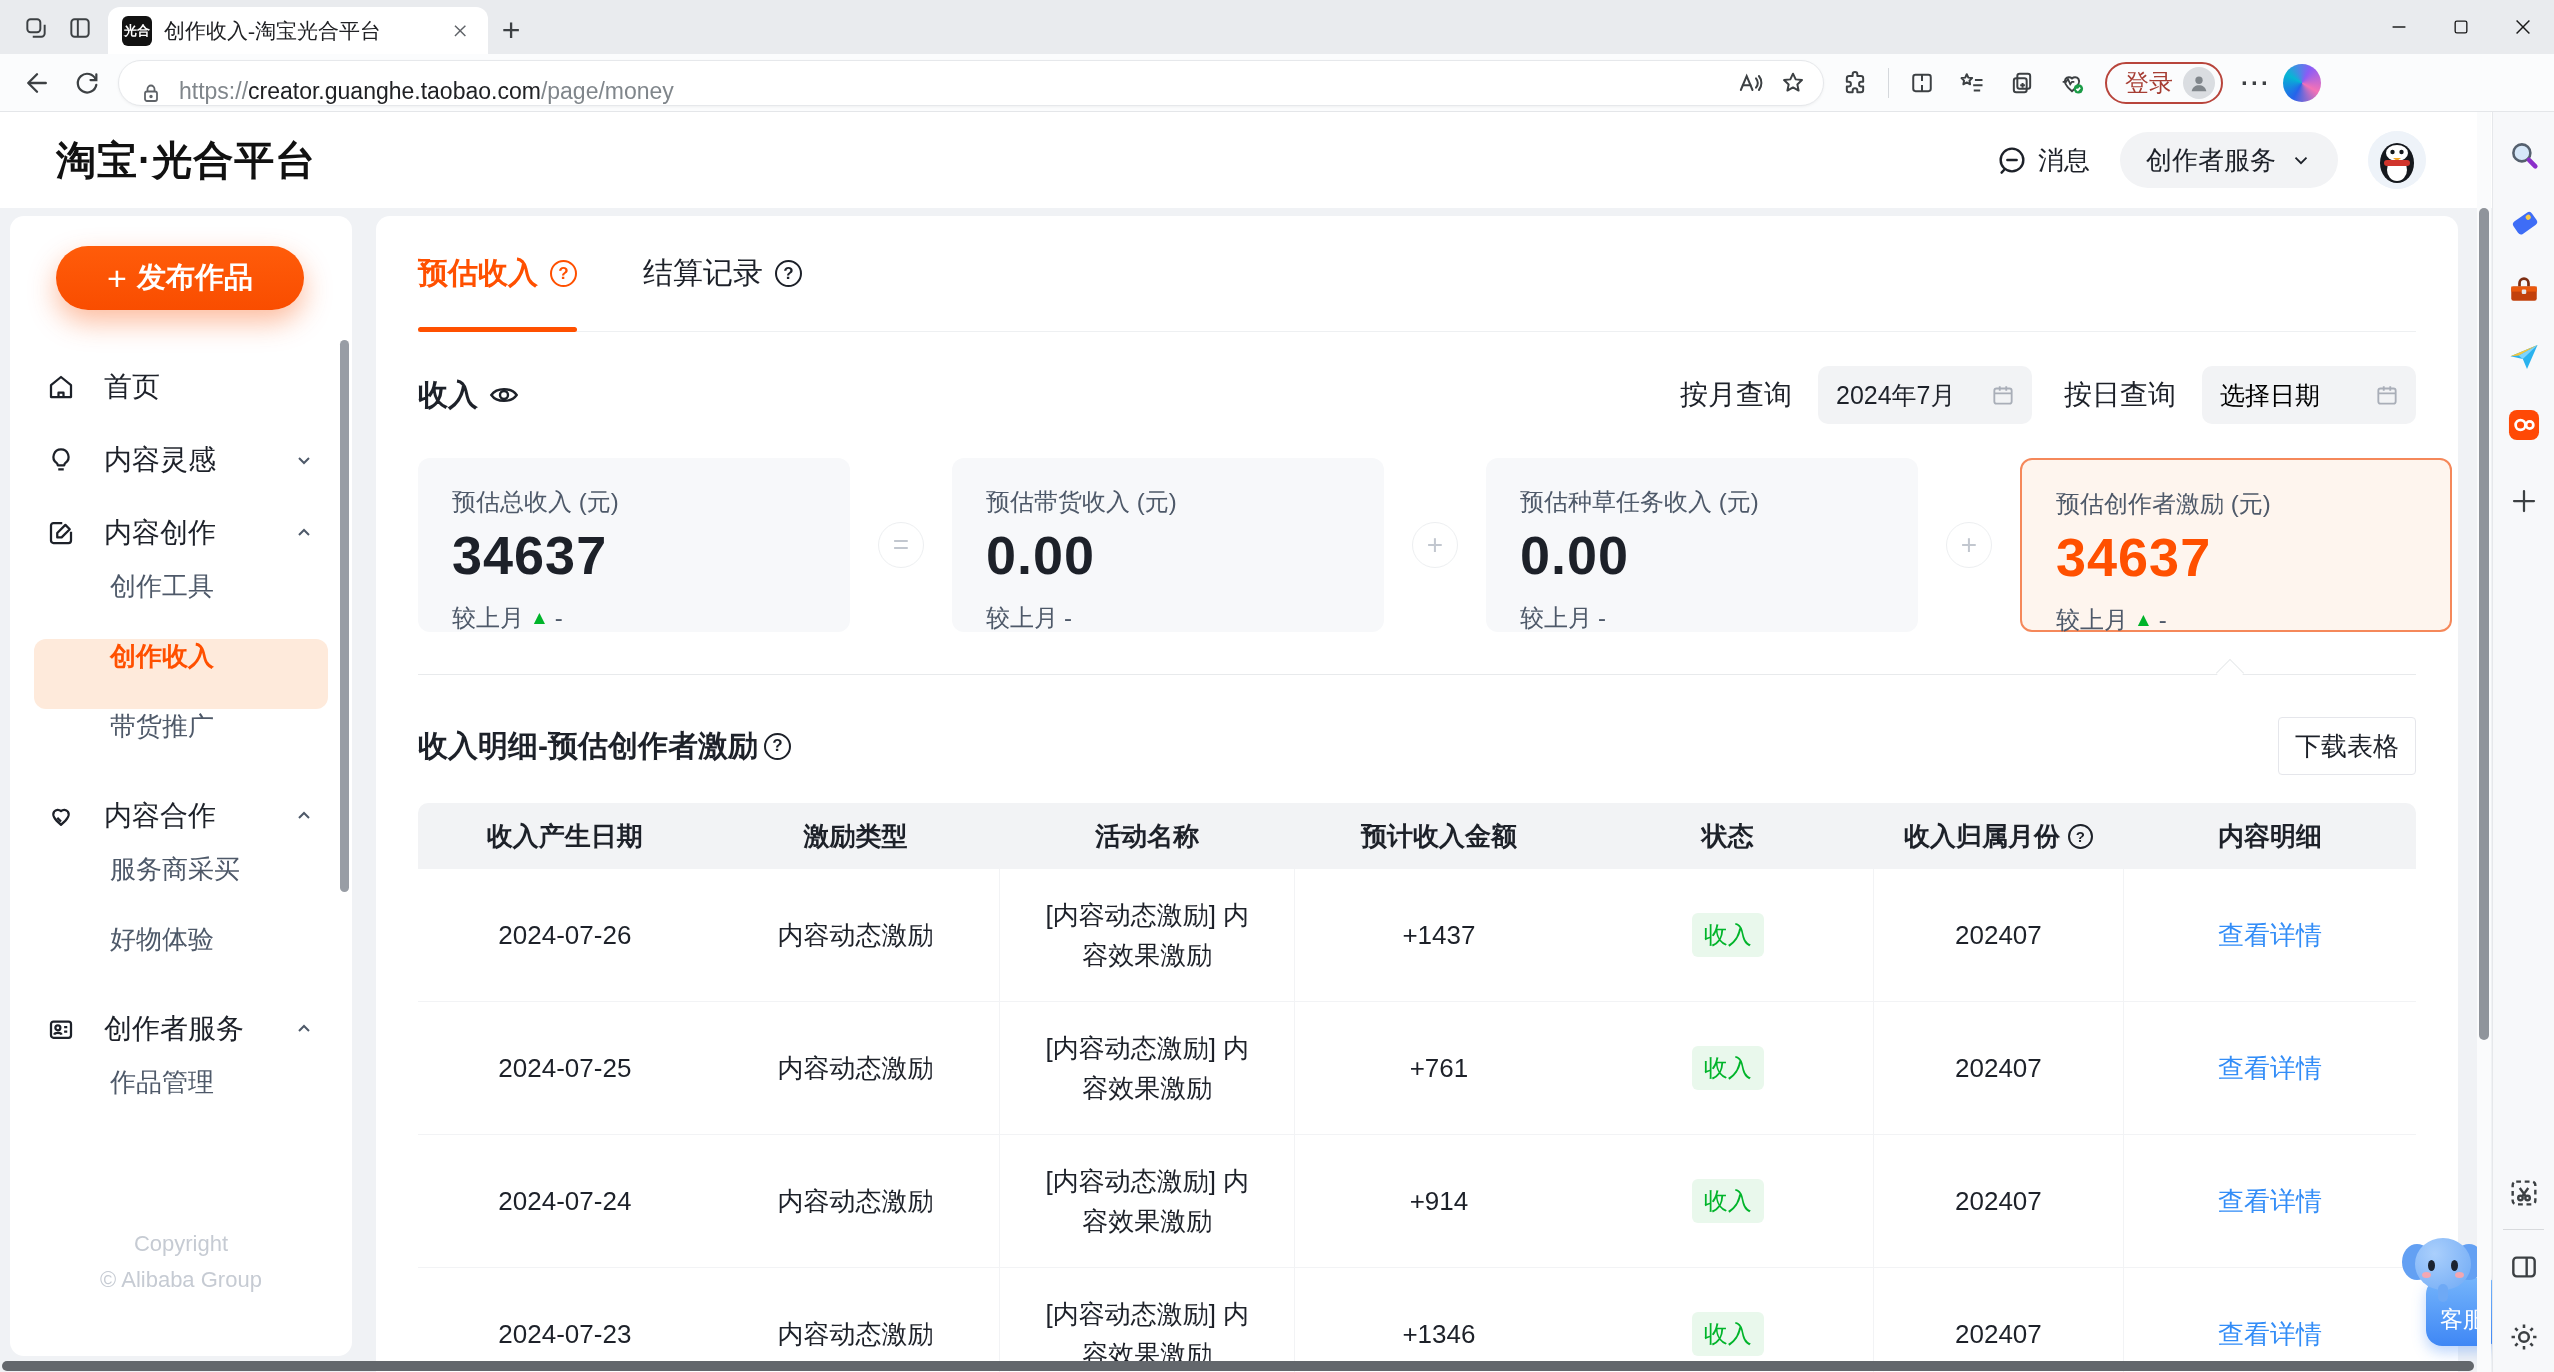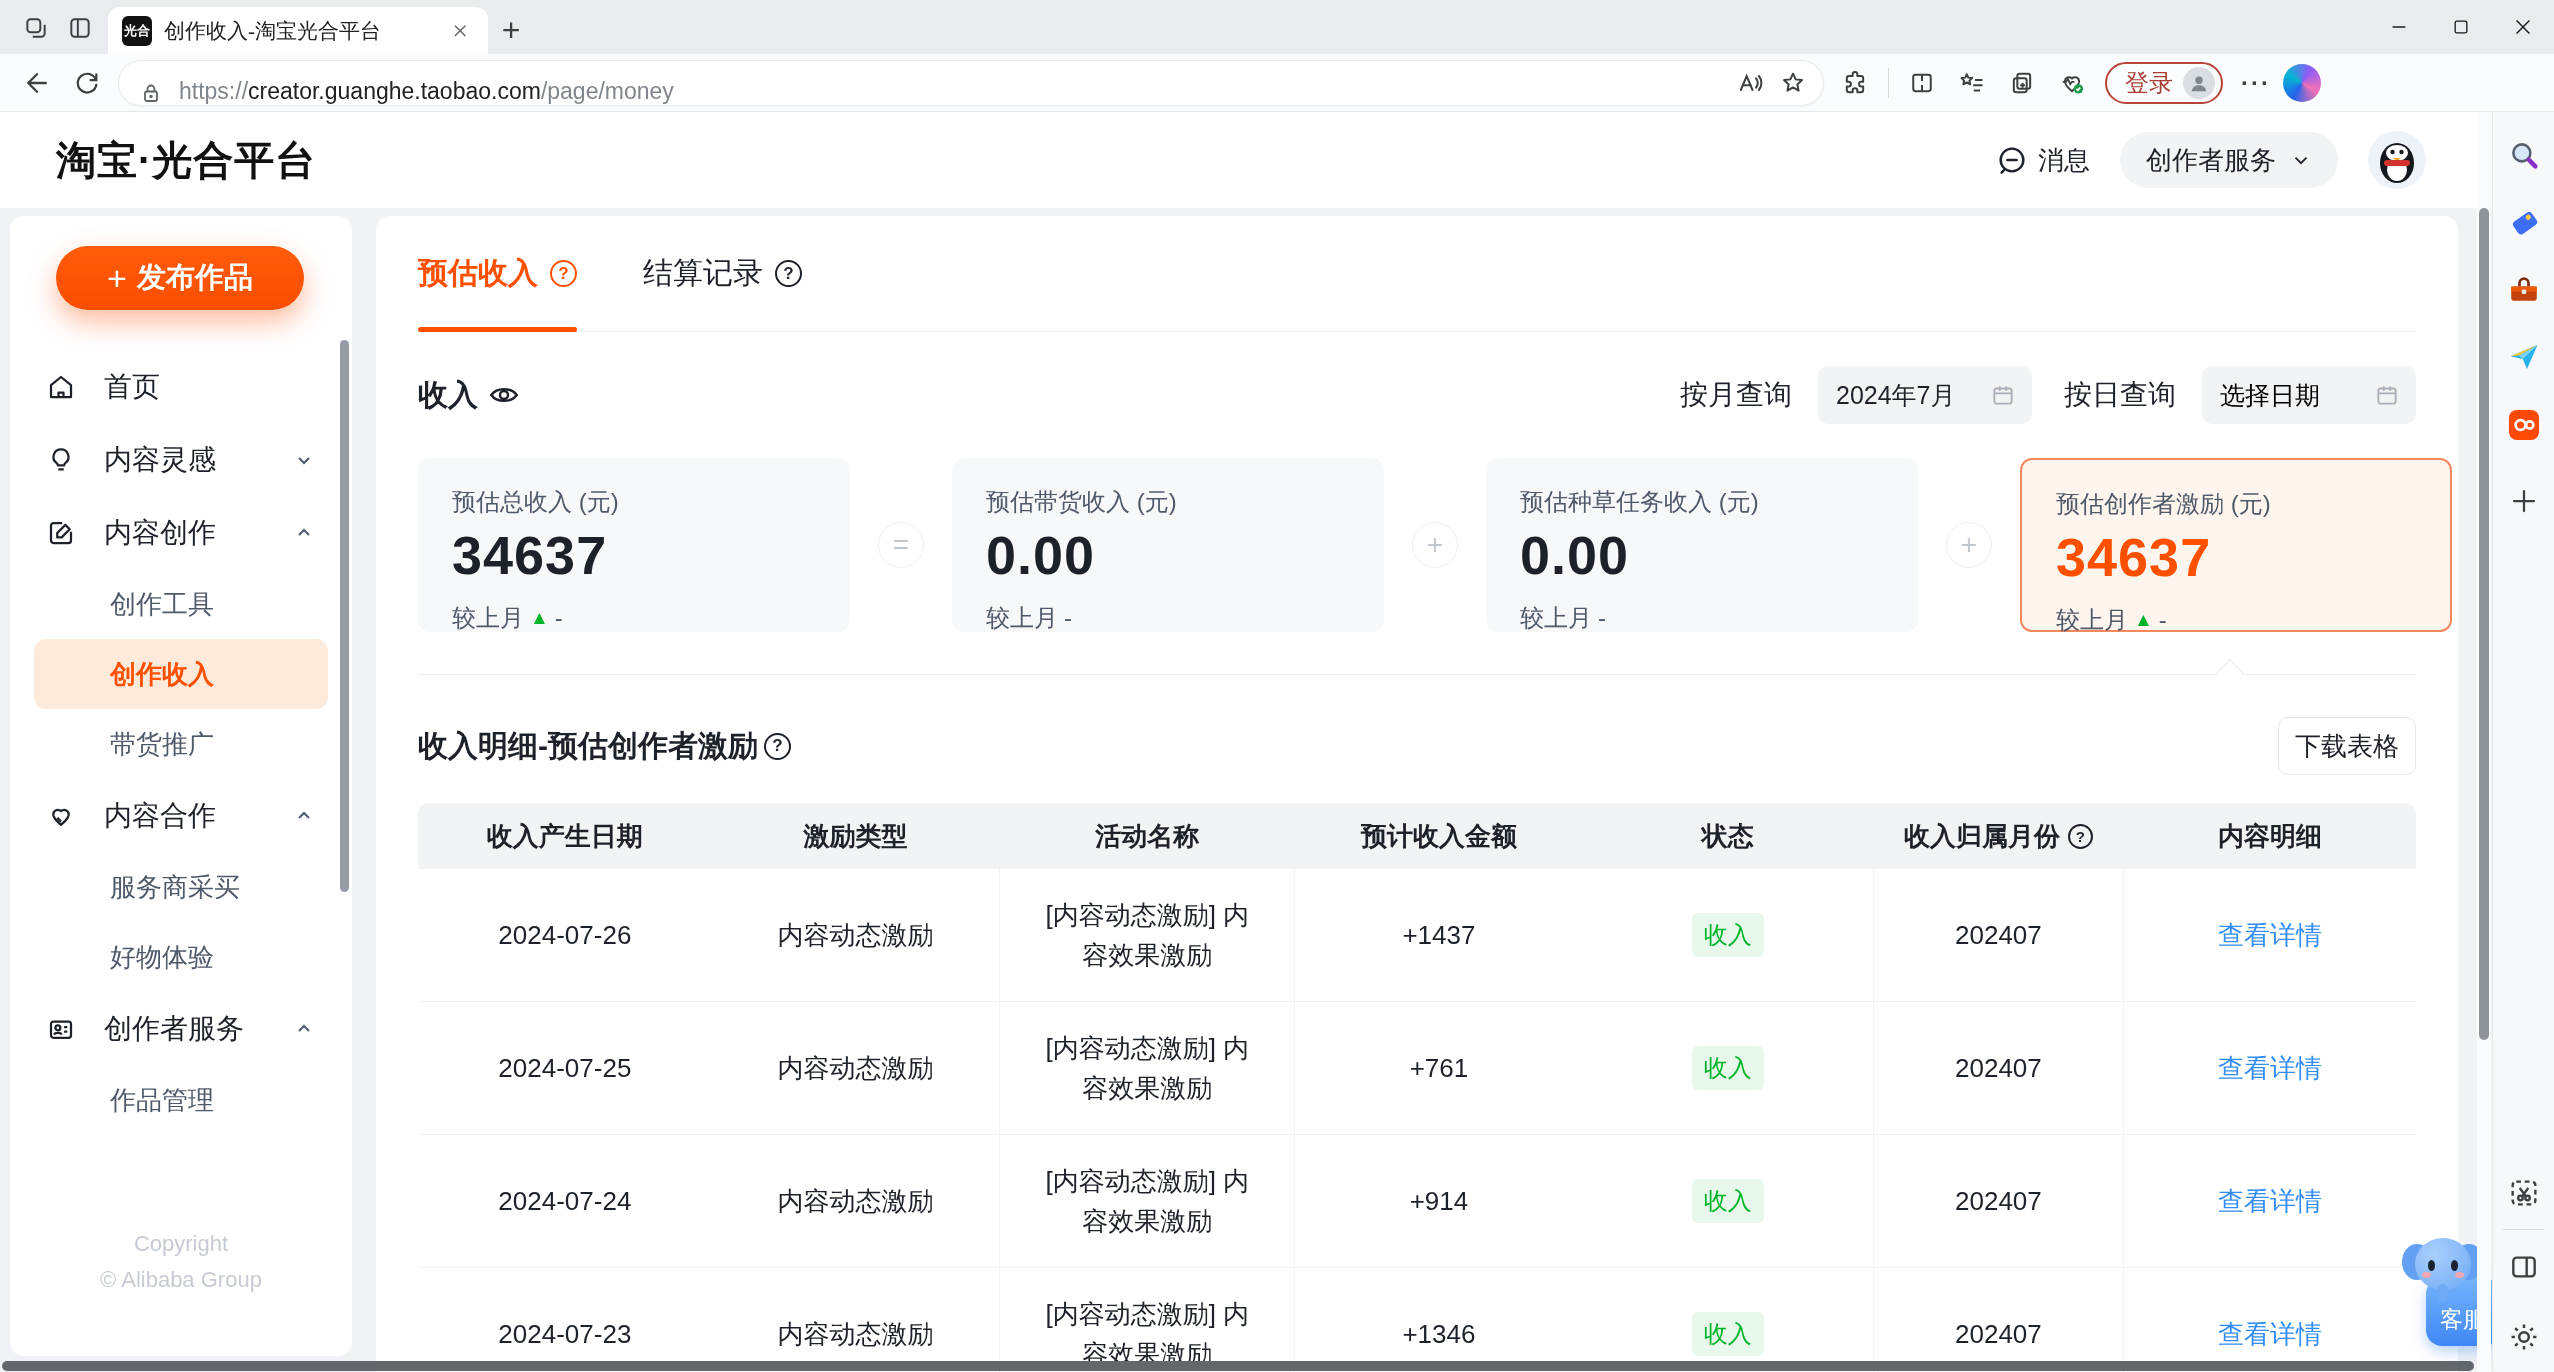--- a/index.html
+++ b/index.html
@@ -42,21 +42,21 @@
   .sidebar { position:absolute; left:10px; top:8px; width:342px; height:1140px; background:#fff; border-radius:14px; overflow:hidden; }
   .sb-scroll-thumb { position:absolute; right:3px; top:124px; width:9px; height:552px; background:#989da5; border-radius:5px; }
   .publish-btn { position:absolute; left:46px; top:30px; width:248px; height:64px; border-radius:32px;
     background:linear-gradient(180deg,#ff5c0a,#f94d00); color:#fff; font-size:29px; font-weight:700;
     display:flex; align-items:center; justify-content:center; gap:10px; box-shadow:0 12px 28px rgba(250,80,0,.38); }
   .publish-btn .plus { font-size:34px; font-weight:400; }
   .side-nav { position:absolute; left:20px; right:20px; top:134px; }
   .nav-item { height:73px; display:flex; align-items:center; padding:0 16px; font-size:28px; color:#1d2129; font-weight:500; }
   .nav-ic { width:34px; margin-right:24px; display:flex; color:#1d2129; }
   .chev { margin-left:auto; color:#4e5969; display:flex; }
-  .sub-item { height:70px; display:flex; align-items:center; padding-left:76px; font-size:26px; color:#4e5969; border-radius:12px; margin:0 4px; }
+  .sub-item { height:70px; display:flex; padding-left:76px; font-size:26px; color:#4e5969; border-radius:12px; margin:0 4px; }
   .sub-item.active { background:#feeadb; color:#ff5000; font-weight:600; }
   .copyright { position:absolute; left:0; right:0; bottom:58px; text-align:center; color:#c6cbd3; font-size:22px; line-height:36px; }
 
   .content { position:absolute; left:376px; top:8px; width:2082px; height:1420px; background:#fff; border-radius:14px 14px 0 0; padding:0 42px; }
   .tabs-row { height:116px; border-bottom:1px solid #eef0f2; display:flex; align-items:center; gap:66px; }
   .ctab { display:flex; align-items:center; gap:12px; font-size:30px; color:#1d2129; height:100%; position:relative; }
   .ctab.active { color:#ff5000; font-weight:700; }
   .ctab.active::after { content:""; position:absolute; left:0; right:0; bottom:-1px; height:5px; background:#ff5000; border-radius:3px; }
   .qmark { width:27px; height:27px; border:2px solid currentColor; border-radius:50%; font-size:17px; font-weight:600;
     display:flex; align-items:center; justify-content:center; flex:none; }
@@ -79,21 +79,21 @@
   .up-arrow { color:#00b42a; font-size:19px; }
   .op-gap { width:102px; display:flex; justify-content:center; flex:none; }
   .op-circle { width:46px; height:46px; border-radius:50%; background:#fff; border:1px solid #edeff1; color:#c2c7cf; font-size:28px; display:flex; align-items:center; justify-content:center; }
 
   .section-divider { margin-top:42px; height:1px; background:#e8eaec; position:relative; }
   .notch { position:absolute; right:176px; top:-11px; width:20px; height:20px; background:#fff;
     border-left:1px solid #e8eaec; border-top:1px solid #e8eaec; transform:rotate(45deg); }
 
   .detail-row { margin-top:42px; display:flex; align-items:center; }
   .detail-title { font-size:30px; font-weight:600; display:flex; align-items:center; gap:6px; }
-  .download-btn { margin-left:auto; width:138px; height:58px; border:1px solid #e5e6eb; border-radius:10px; background:#fff; font-size:26px; color:#1d2129; display:flex; align-items:center; justify-content:center; }
+  .download-btn { margin-left:auto; width:138px; height:58px; border:1px solid #e5e6eb; border-radius:4px; background:#fff; font-size:26px; color:#1d2129; display:flex; align-items:center; justify-content:center; }
 
   .table { margin-top:28px; }
   .t-head, .t-row { display:grid; grid-template-columns:14.7% 14.4% 14.8% 14.4% 14.5% 12.6% 14.6%; }
   .t-head { height:66px; background:#f2f3f5; border-radius:10px 10px 0 0; font-size:26px; font-weight:600; }
   .th, .td { display:flex; align-items:center; justify-content:center; text-align:center; gap:8px; }
   .th .qmark { width:25px; height:25px; font-size:15px; border-width:2px; font-weight:600; }
   .t-row { height:133px; border-bottom:1px solid #f2f3f5; font-size:26px; color:#1d2129; }
   .td.bordered { border-left:1px solid #f2f3f5; border-right:1px solid #f2f3f5; }
   .act-text { max-width:205px; line-height:40px; }
   .badge { background:#e9f8ec; color:#00b42a; font-size:24px; padding:6px 12px; border-radius:6px; }

